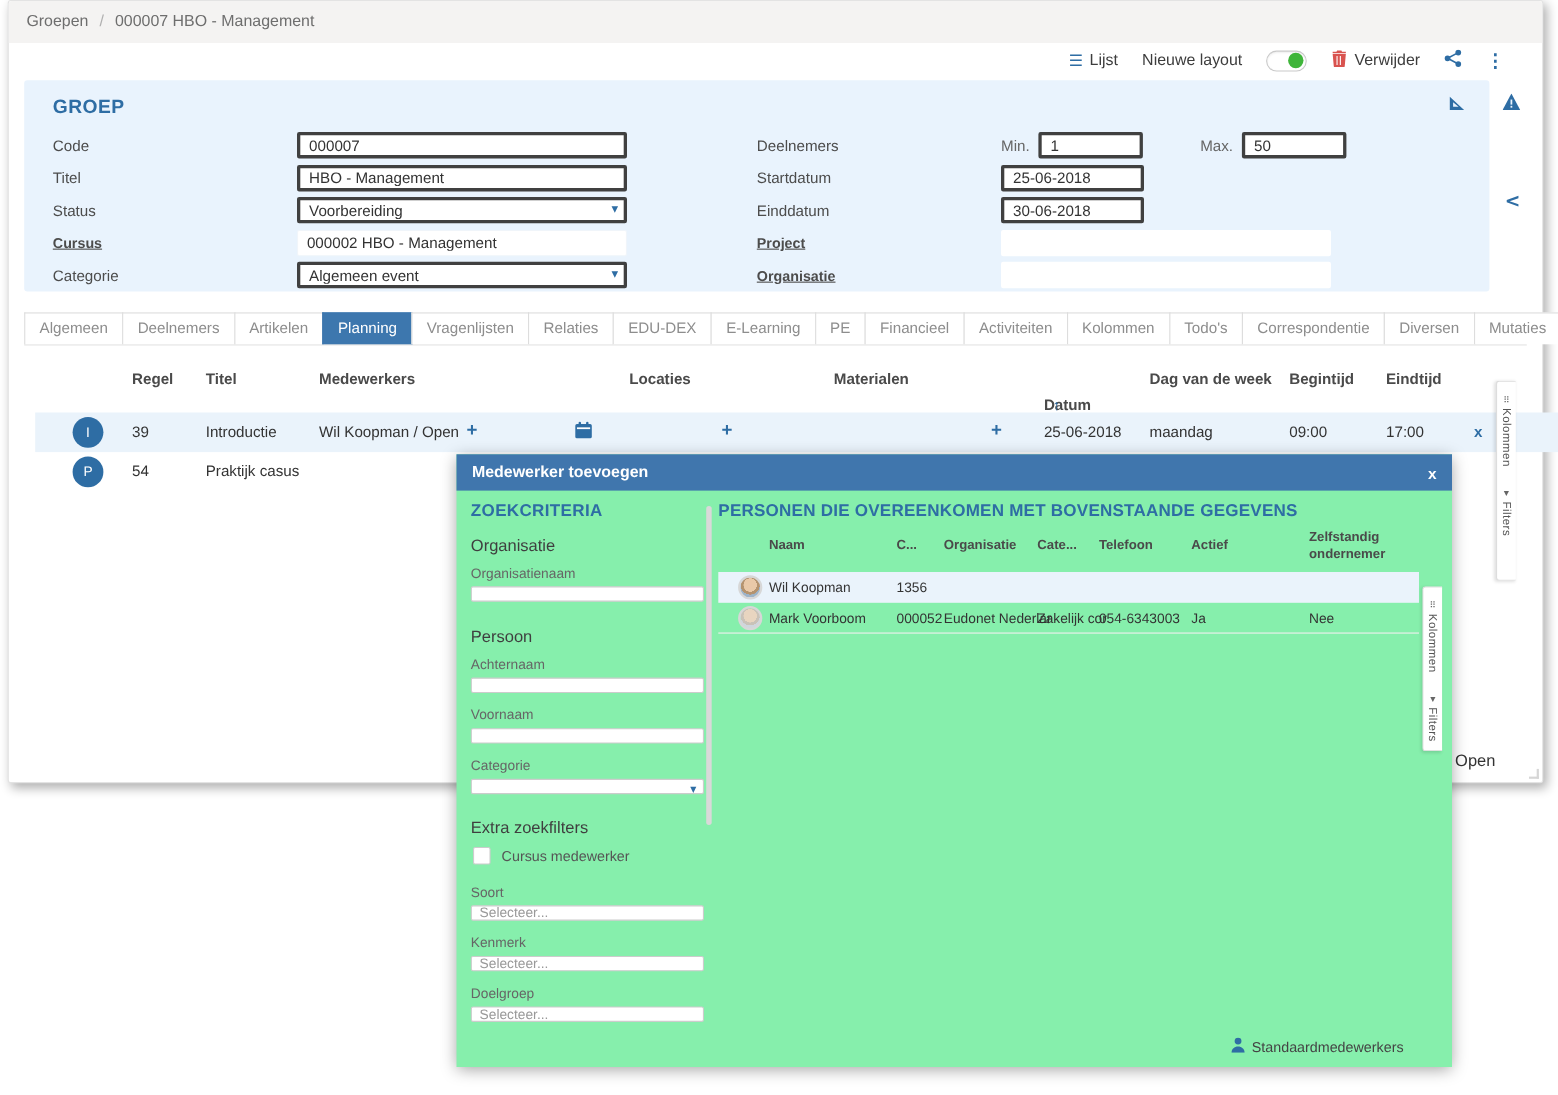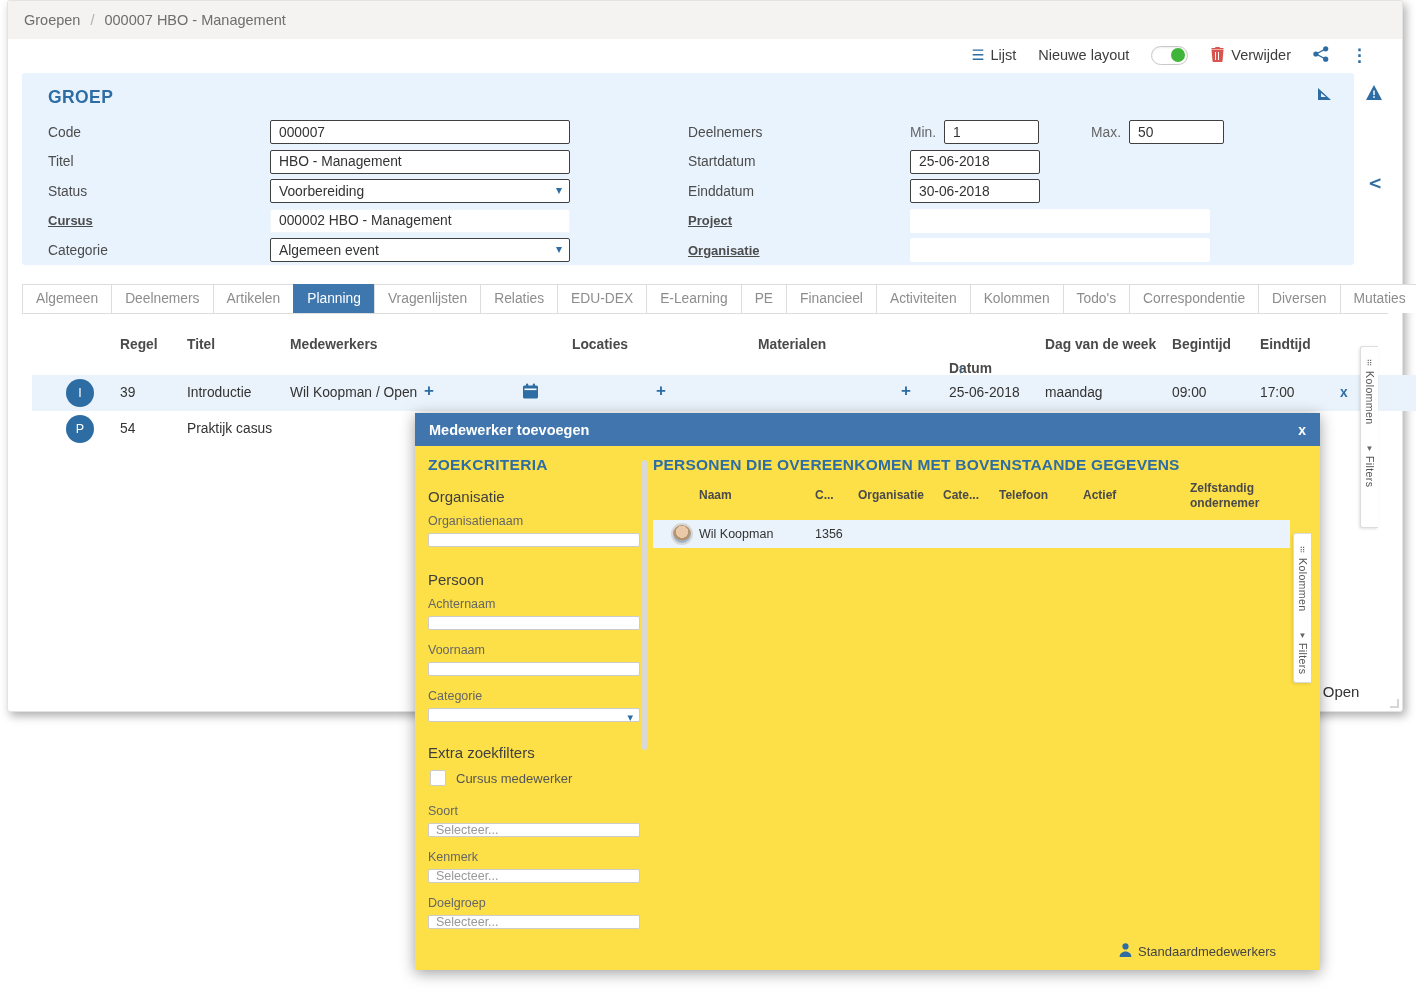--- a/index.html
+++ b/index.html
@@ -26,21 +26,21 @@
 
   
   .panel { position:absolute; left:14px; top:72px; width:1332px; height:192px;
     background:#e9f3fd; border-radius:3px; padding:12px 26px; }
   .panel-title { color:#2e6da4; font-size:17.5px; font-weight:bold; letter-spacing:.4px; margin:2px 0 12px 0; }
   .form-cols { display:flex; }
   .fcol { width:640px; }
   .frow { display:flex; align-items:center; height:24px; margin-bottom:5.5px; font-size:13.8px; }
   .frow .lbl { width:222px; color:#4c4c4c; }
   .link { color:#2e6da4; text-decoration:underline; font-weight:bold; font-size:13px; cursor:pointer; }
-  .inp { height:24px; border:1px solid #404040; border-radius:2px; background:#fff;
+  .inp { height:24px; border:3px solid #404040; border-radius:2px; background:#fff;
     padding:2px 8px; font-size:13.8px; font-family:inherit; color:#333; }
   .w300 { width:300px; } .w130 { width:130px; } .w95 { width:95px; }
   .inp.flat { border:1px solid #f0f5fa; }
   .inp.noborder { border:none; }
   .selectbox { position:relative; }
   .selectbox .caret { position:absolute; right:8px; top:4px; color:#2e6da4; font-size:12px; pointer-events:none; }
   .minmax-lbl { color:#666; margin:0 8px 0 2px; }
 
   .panel-corner-icon { position:absolute; right:22px; top:14px; cursor:pointer; }
   .strip-warning { position:absolute; left:1358px; top:84px; cursor:pointer; }
@@ -79,21 +79,21 @@
   .vtext { writing-mode:vertical-rl; font-size:10.5px; color:#555; letter-spacing:.4px; }
   .vicon { font-size:8px; color:#666; }
   .side-tab.main { left:1352px; top:345px; height:182px; }
 
   .nieuw-btn { position:absolute; left:1302px; top:682px; font-size:15px; color:#333; cursor:pointer; }
   .nieuw-btn .plus-sign { color:#2e6da4; font-weight:bold; margin-right:4px; }
   .resize-corner { position:absolute; right:3px; bottom:3px; width:9px; height:9px;
     border-right:2px solid #bbb; border-bottom:2px solid #bbb; opacity:.6; }
 
   
-  .modal { position:absolute; left:415px; top:413px; width:905px; height:557px; background:#fde047;
+  .modal { position:absolute; left:415px; top:413px; width:905px; height:557px; background:#86efac;
     box-shadow:0 3px 14px rgba(0,0,0,.38); z-index:10; }
   .modal-head { height:33px; background:#4076ad; color:#fff; display:flex; align-items:center;
     padding:0 14px; font-size:14.5px; font-weight:bold; }
   .modal-close { margin-left:auto; cursor:pointer; font-weight:bold; font-size:14px; }
   .modal-body { position:relative; height:524px; }
 
   .zoek { position:absolute; left:13px; top:10px; width:212px; font-size:13px; }
   .zoek-h { color:#2e6da4; font-size:15.5px; font-weight:bold; letter-spacing:.3px; margin-bottom:14px; }
   .sec-h { color:#3f3f3f; font-size:15px; margin:4px 0 9px 0; }
   .flabel { color:#666; font-size:12.5px; margin-bottom:4px; }
@@ -364,20 +364,30 @@
         <span class="rc-cat">Cate...</span>
         <span class="rc-tel">Telefoon</span>
         <span class="rc-act">Actief</span>
         <span class="rc-zelf">Zelfstandig ondernemer</span>
       </div>
       <div class="rrow hl">
         <div class="avatar"></div>
         <span class="rc-naam">Wil Koopman</span>
         <span class="rc-code">1356</span>
       </div>
+      <div class="rrow">
+        <div class="avatar gray"></div>
+        <span class="rc-naam">Mark Voorboom</span>
+        <span class="rc-code">000052</span>
+        <span class="rc-org">Eudonet Nederlar</span>
+        <span class="rc-cat">Zakelijk cor</span>
+        <span class="rc-tel">054-6343003</span>
+        <span class="rc-act">Ja</span>
+        <span class="rc-zelf">Nee</span>
+      </div>
     </div>
 
     <div class="side-tab modal-side">
       <div class="vgroup">
         <span class="vicon">⠿</span>
         <span class="vtext">Kolommen</span>
       </div>
       <div class="vgroup">
         <span class="vicon">▼</span>
         <span class="vtext">Filters</span>

